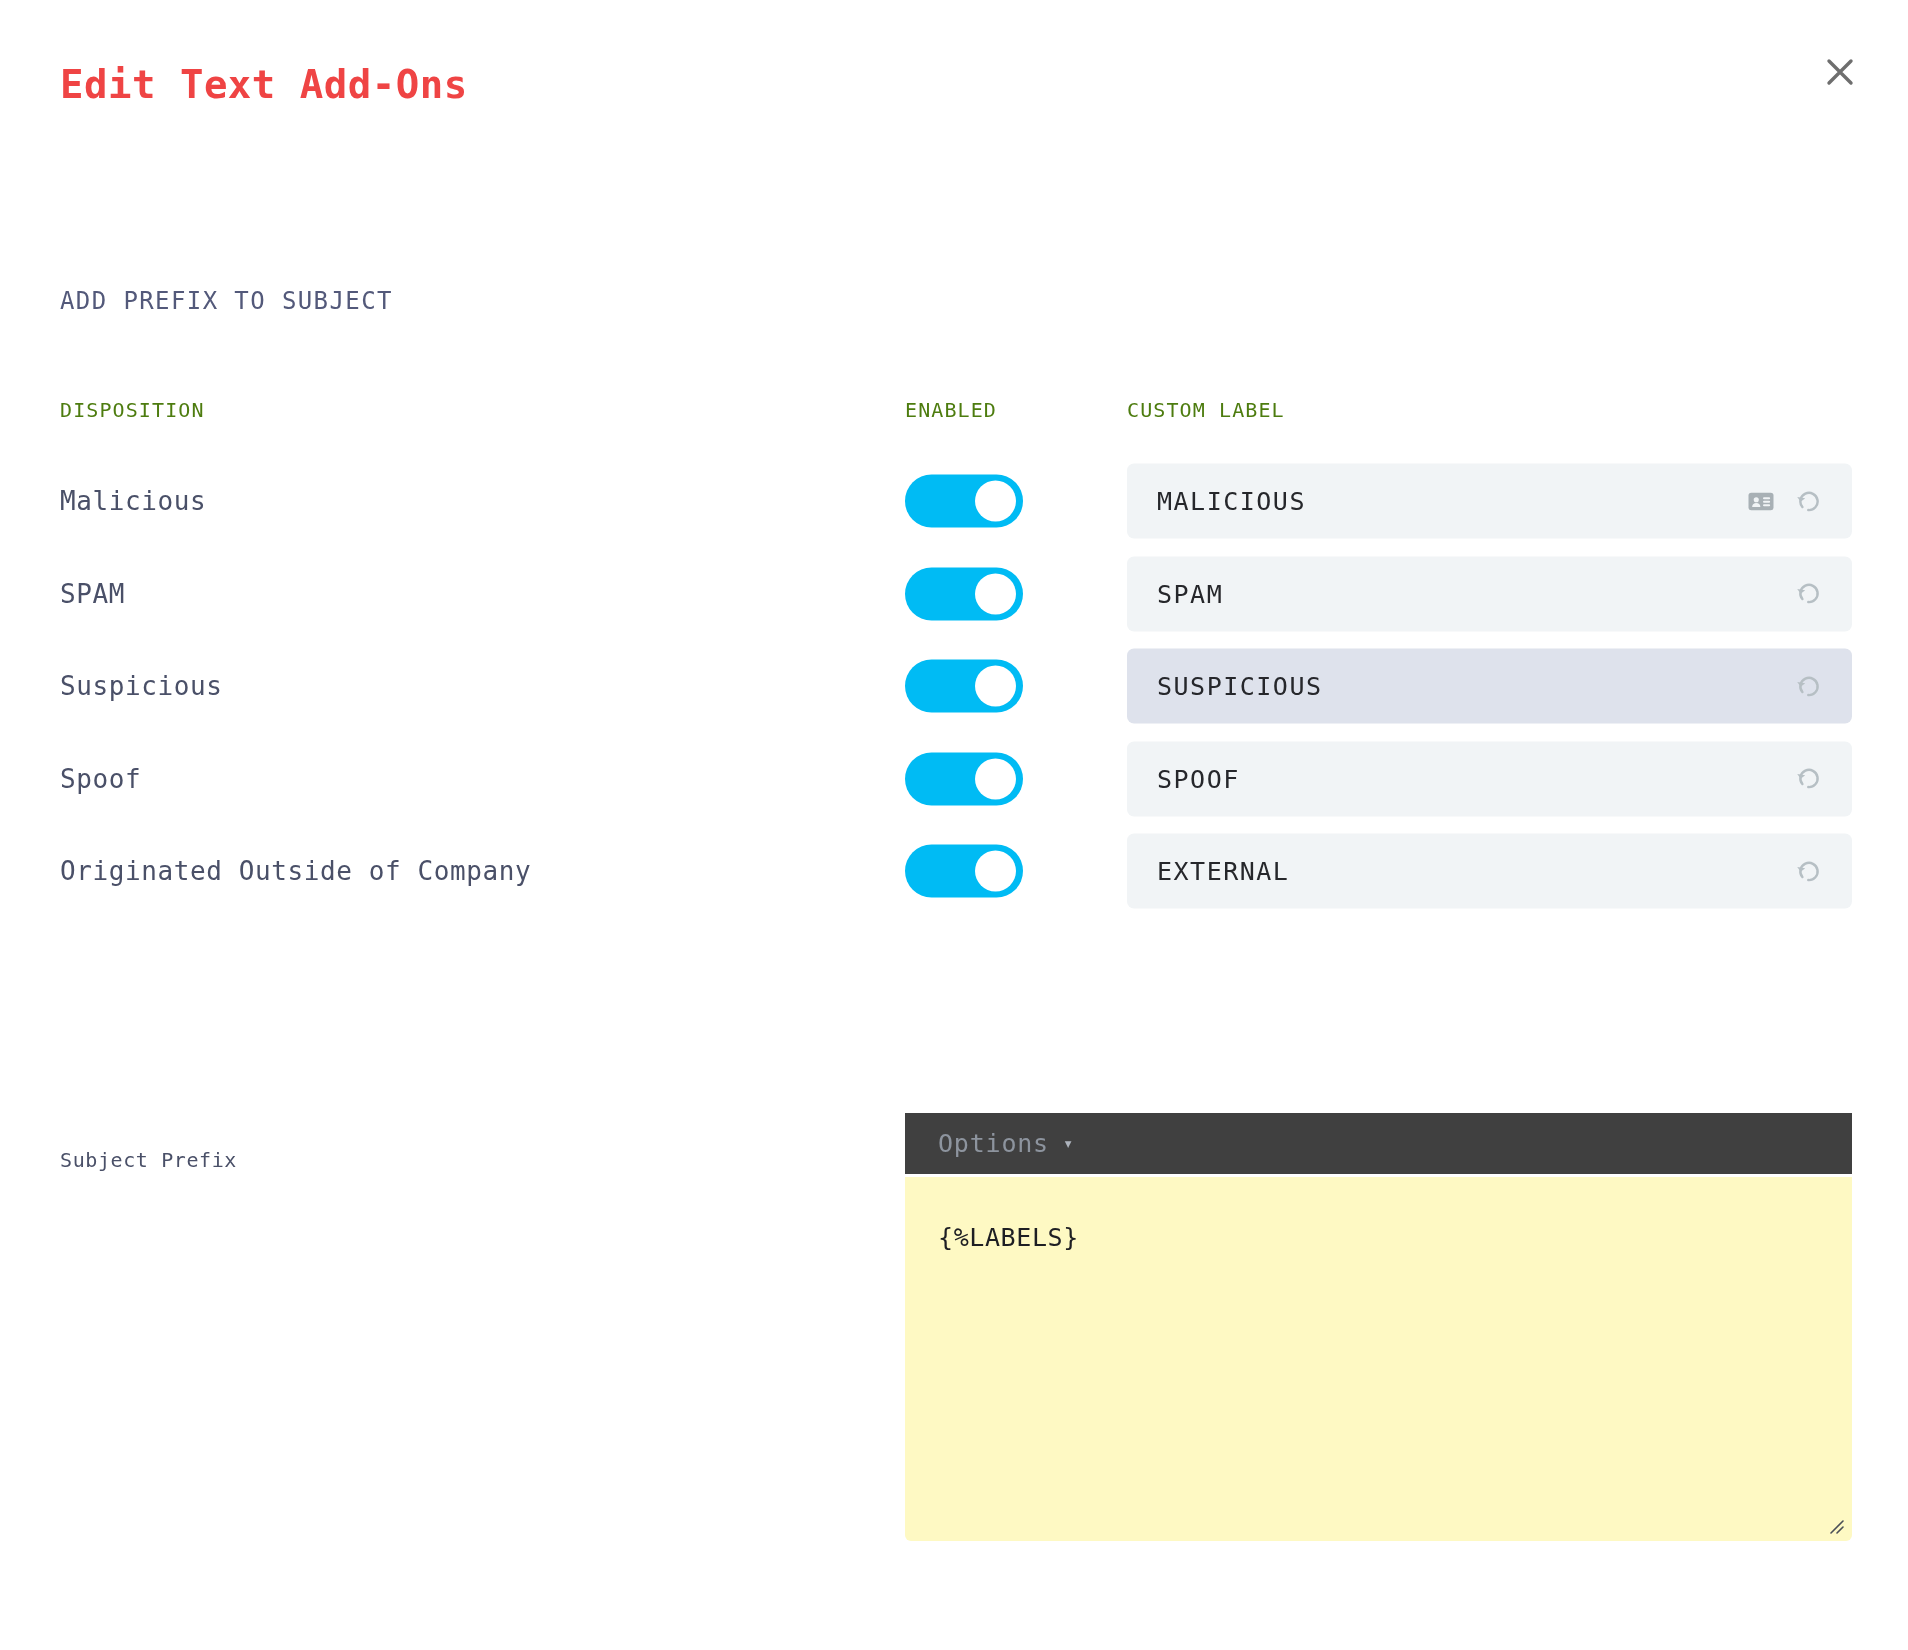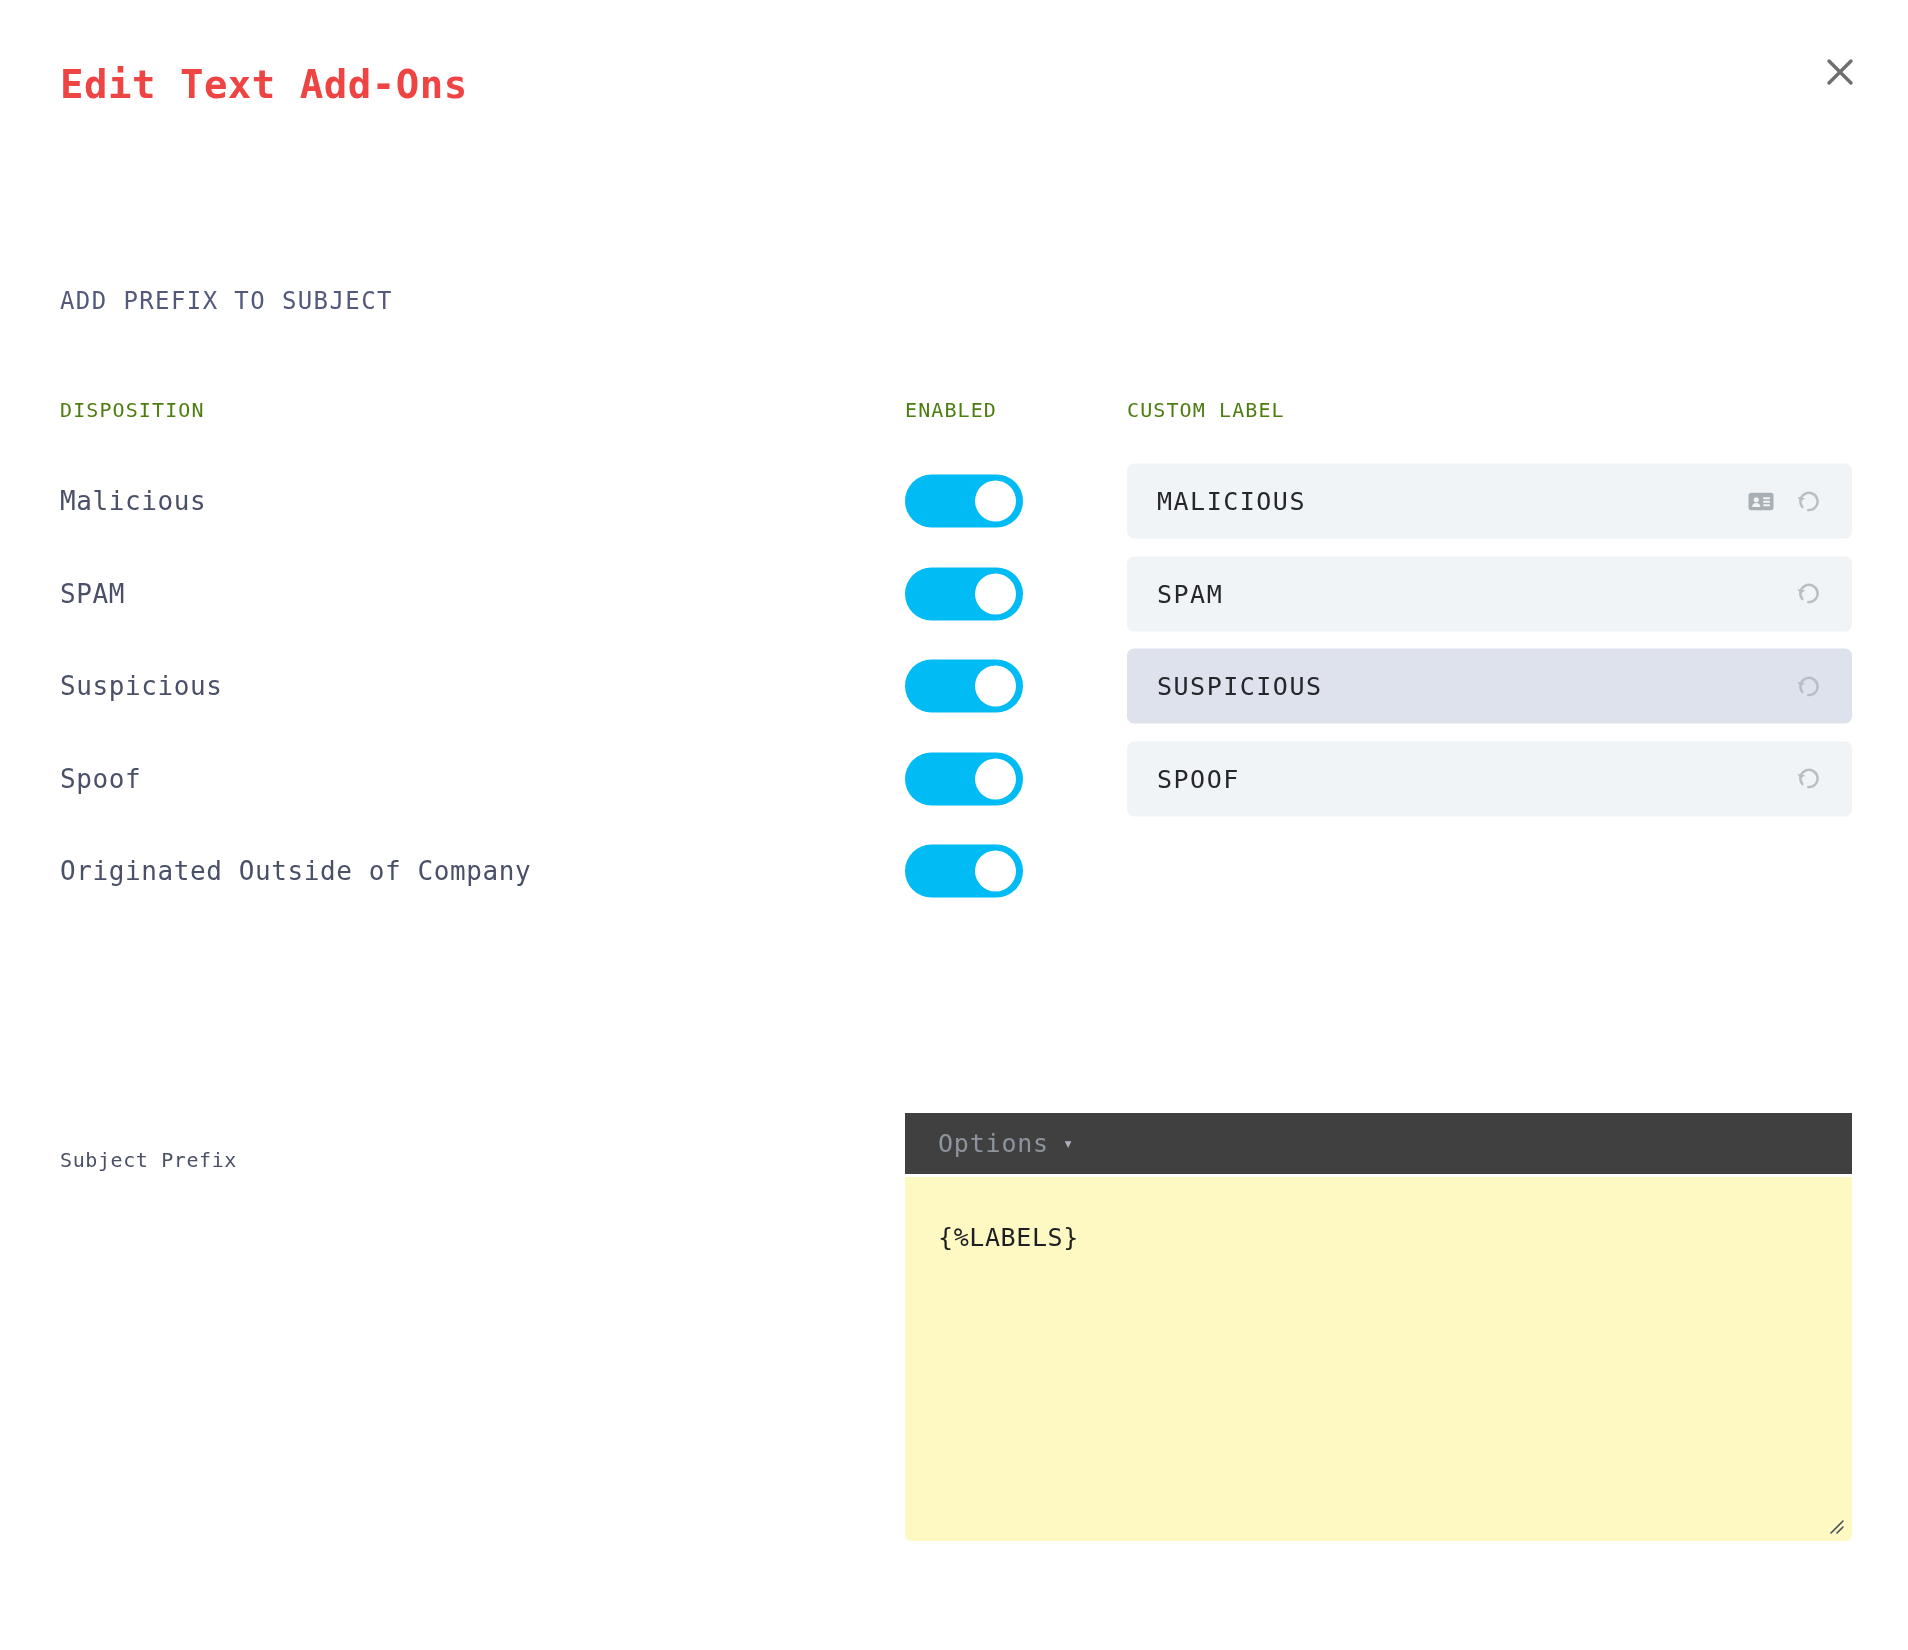--- a/index.html
+++ b/index.html
@@ -329,20 +329,31 @@
               </svg>
             </button>
           </div>
         </div>
       </div>
       <div class="row">
         <div class="row-label">Originated Outside of Company</div>
         <button class="toggle on">
           <span class="knob"></span>
         </button>
+        <div class="field">
+          <div class="field-value">EXTERNAL</div>
+          <div class="field-icons">
+            <button class="icon-btn">
+              <svg width="30" height="30" viewBox="0 0 24 24">
+                <path d="M5.1 12a6.9 6.9 0 1 1 2.05 4.9" fill="none" stroke="#b6bfc4" stroke-width="1.95" stroke-linecap="round" transform="rotate(-40 12 12)"></path>
+                <path d="M2.6 8.4 L5.3 12.1 L9.0 9.4 Z" fill="#b6bfc4"></path>
+              </svg>
+            </button>
+          </div>
+        </div>
       </div>
     </div>
 
   <div class="prefix-label">Subject Prefix</div>
 
   <div class="options-bar">
     <span class="options-label">Options</span>
     <span class="options-caret">▾</span>
   </div>
 

